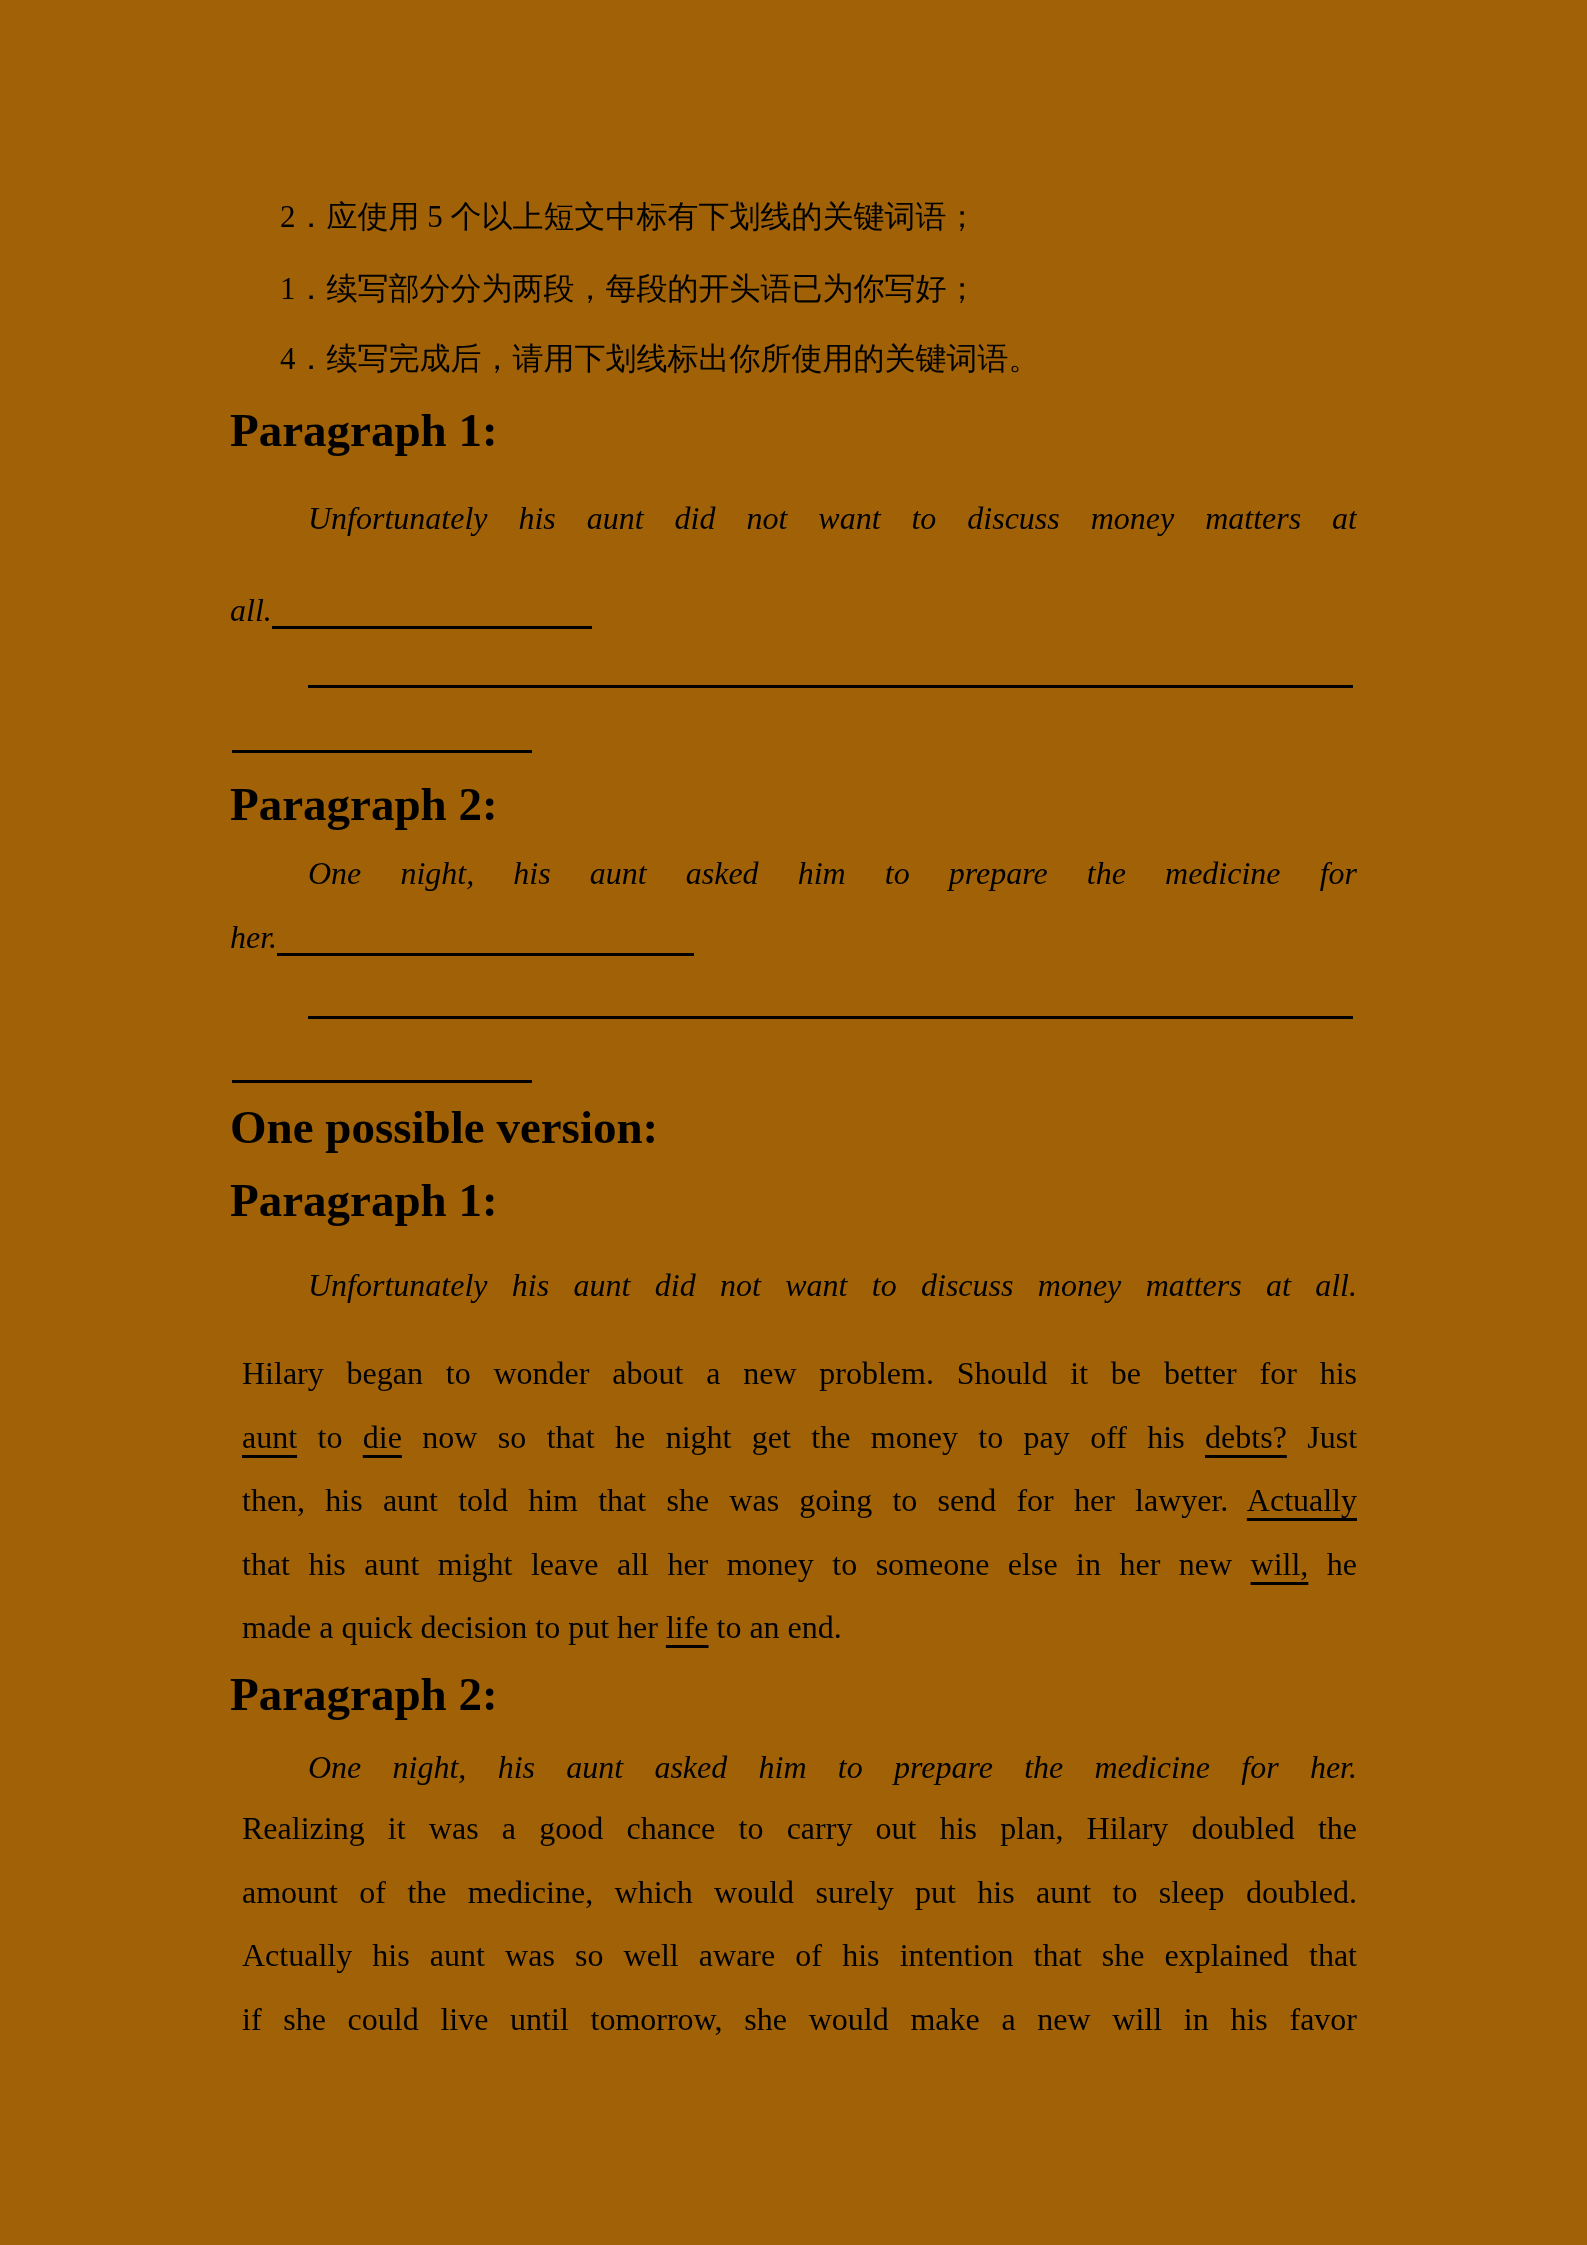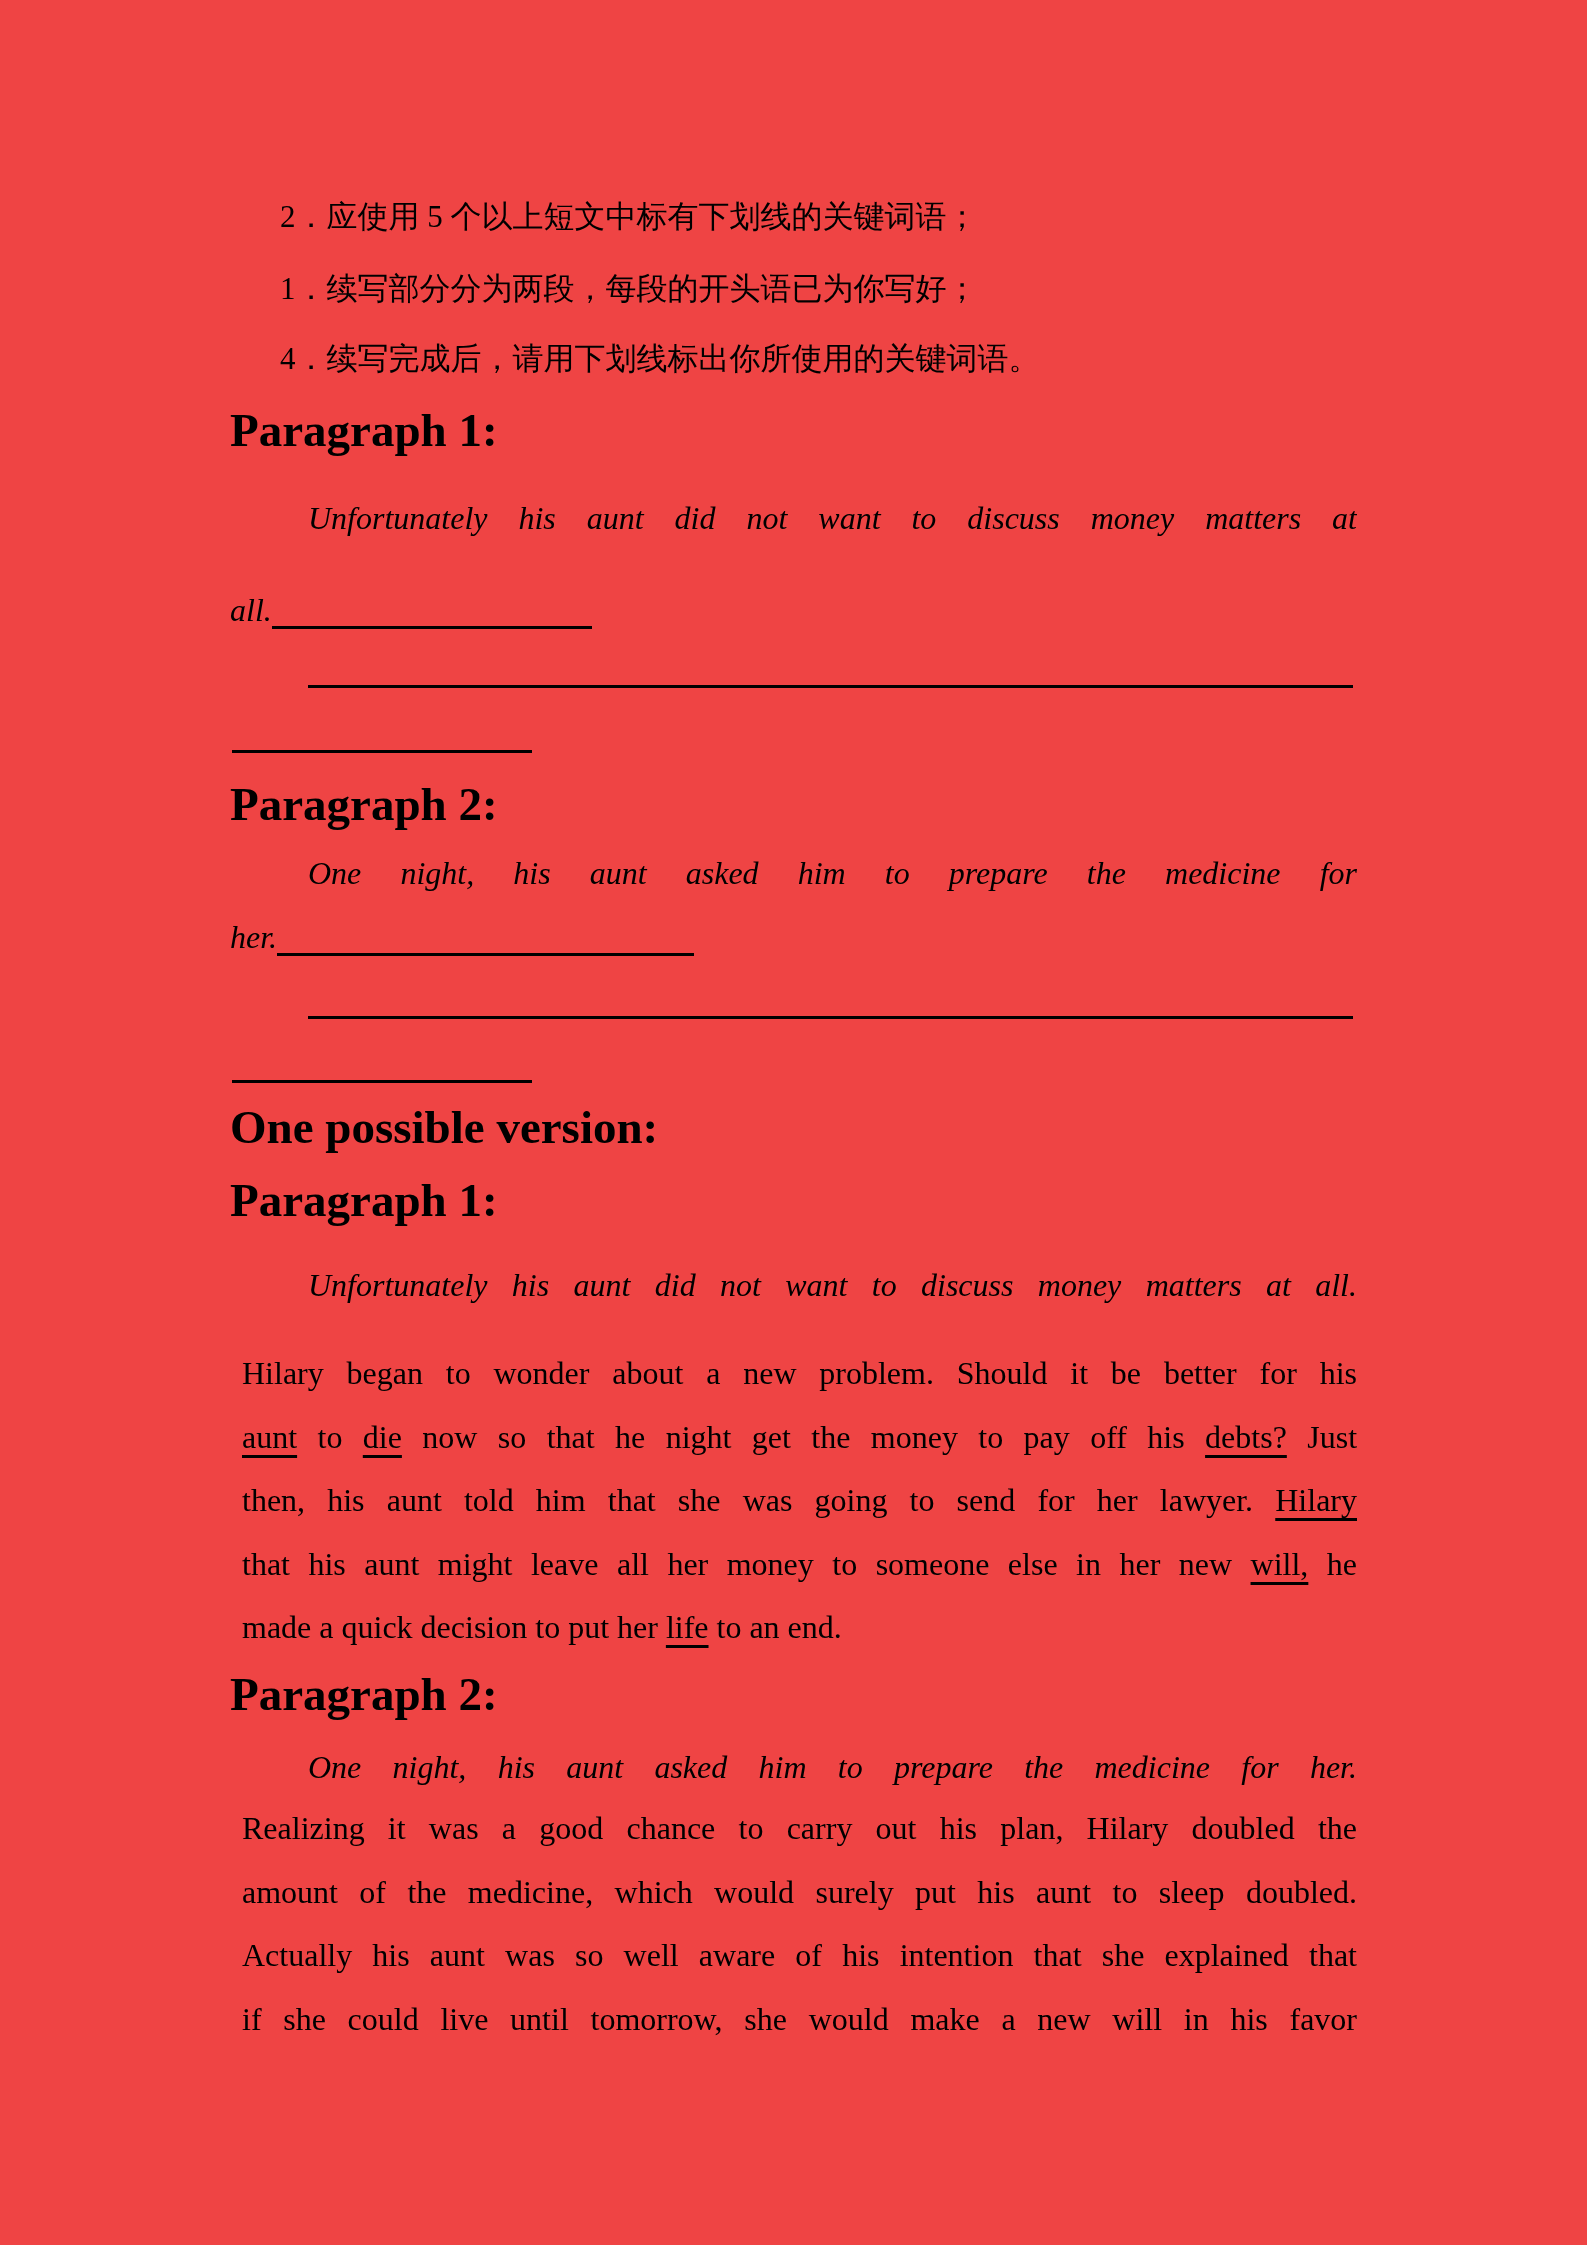--- a/index.html
+++ b/index.html
@@ -1,20 +1,20 @@
 <!DOCTYPE html>
 <html><head>
 <meta charset="utf-8">
 <style>
   html, body { margin: 0; padding: 0; background: #ffffff; }
   .page {
     position: relative;
     width: 1587px;
     height: 2245px;
-    background: #ef4444;
+    background: #a16207;
     color: #000000;
     font-family: "Liberation Serif", "DejaVu Serif", serif;
     overflow: hidden;
     text-decoration: underline;
   }
   .abs { position: absolute; }
   .cjk {
     left: 280px;
     width: 1120px;
     font-size: 31px;
@@ -95,21 +95,21 @@
   <div class="rule rule-long" style="top:1016px"></div>
   <div class="rule rule-short" style="top:1080px"></div>
 
   <div class="abs head" style="top:1105px">One possible version:</div>
 
   <div class="abs head" style="top:1178px">Paragraph 1:</div>
   <div class="abs ital jline indent" style="top:1260px">Unfortunately his aunt did not want to discuss money matters at all.</div>
   <div class="abs bodyblock" style="top:1342px">
       <div class="bline"><span>Hilary began to wonder about a new problem. Should it be better for his</span></div>
       <div class="bline"><span class="u">aunt</span><span> to </span><span class="u">die</span><span> now so that he night get the money to pay off his </span><span class="u">debts?</span><span> Just</span></div>
-      <div class="bline"><span>then, his aunt told him that she was going to send for her lawyer. </span><span class="u">Hilary</span></div>
+      <div class="bline"><span>then, his aunt told him that she was going to send for her lawyer. </span><span class="u">Actually</span></div>
       <div class="bline"><span>that his aunt might leave all her money to someone else in her new </span><span class="u">will,</span><span> he</span></div>
       <div class="bline last"><span>made a quick decision to put her </span><span class="u">life</span><span> to an end.</span></div>
     </div>
 
   <div class="abs head" style="top:1672px">Paragraph 2:</div>
   <div class="abs ital jline indent" style="top:1742px">One night, his aunt asked him to prepare the medicine for her.</div>
   <div class="abs bodyblock" style="top:1797px">
       <div class="bline"><span>Realizing it was a good chance to carry out his plan, Hilary doubled the</span></div>
       <div class="bline"><span>amount of the medicine, which would surely put his aunt to sleep doubled.</span></div>
       <div class="bline"><span>Actually his aunt was so well aware of his intention that she explained that</span></div>

